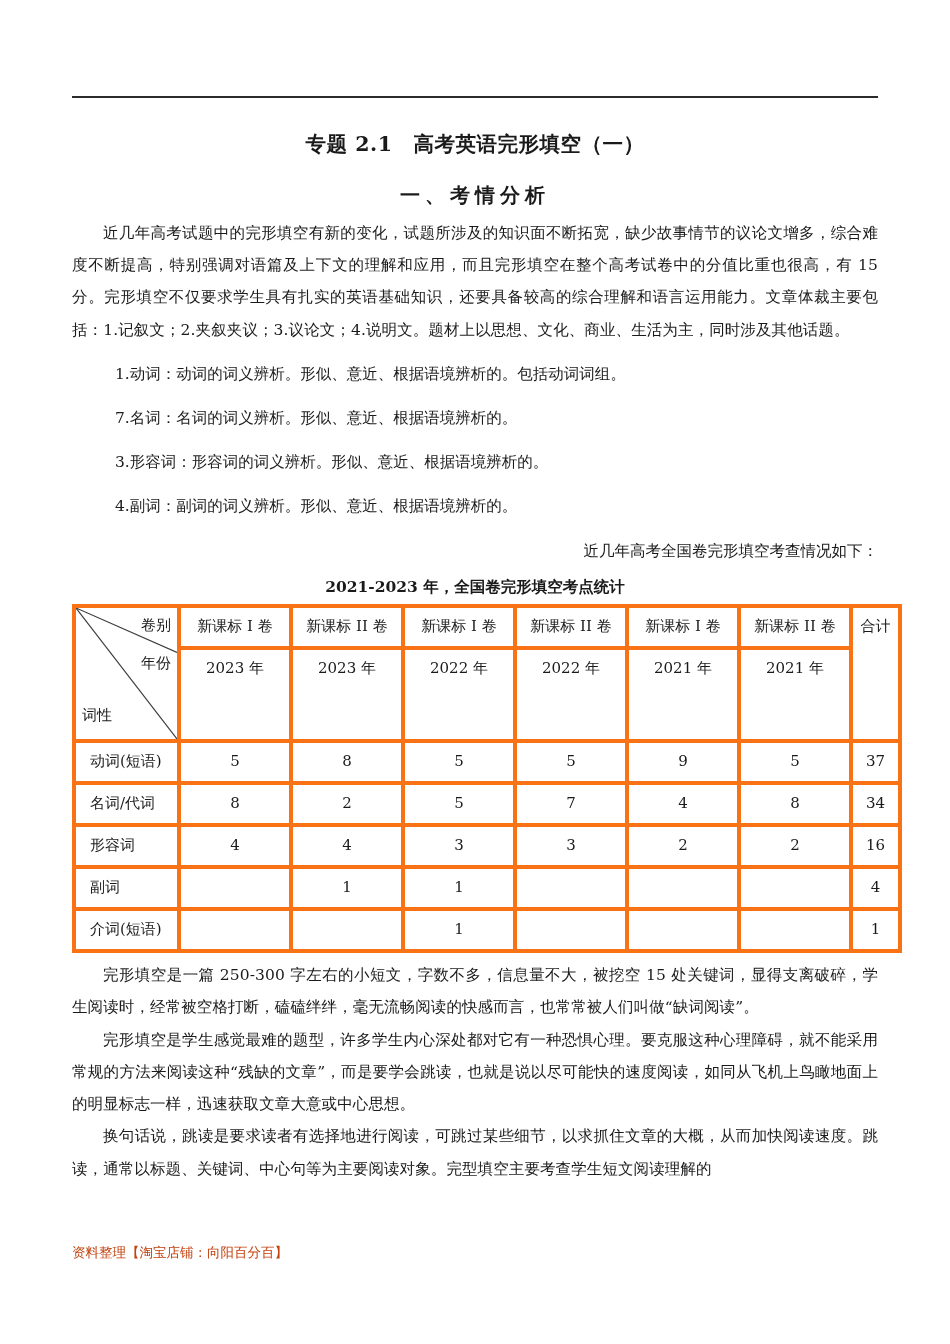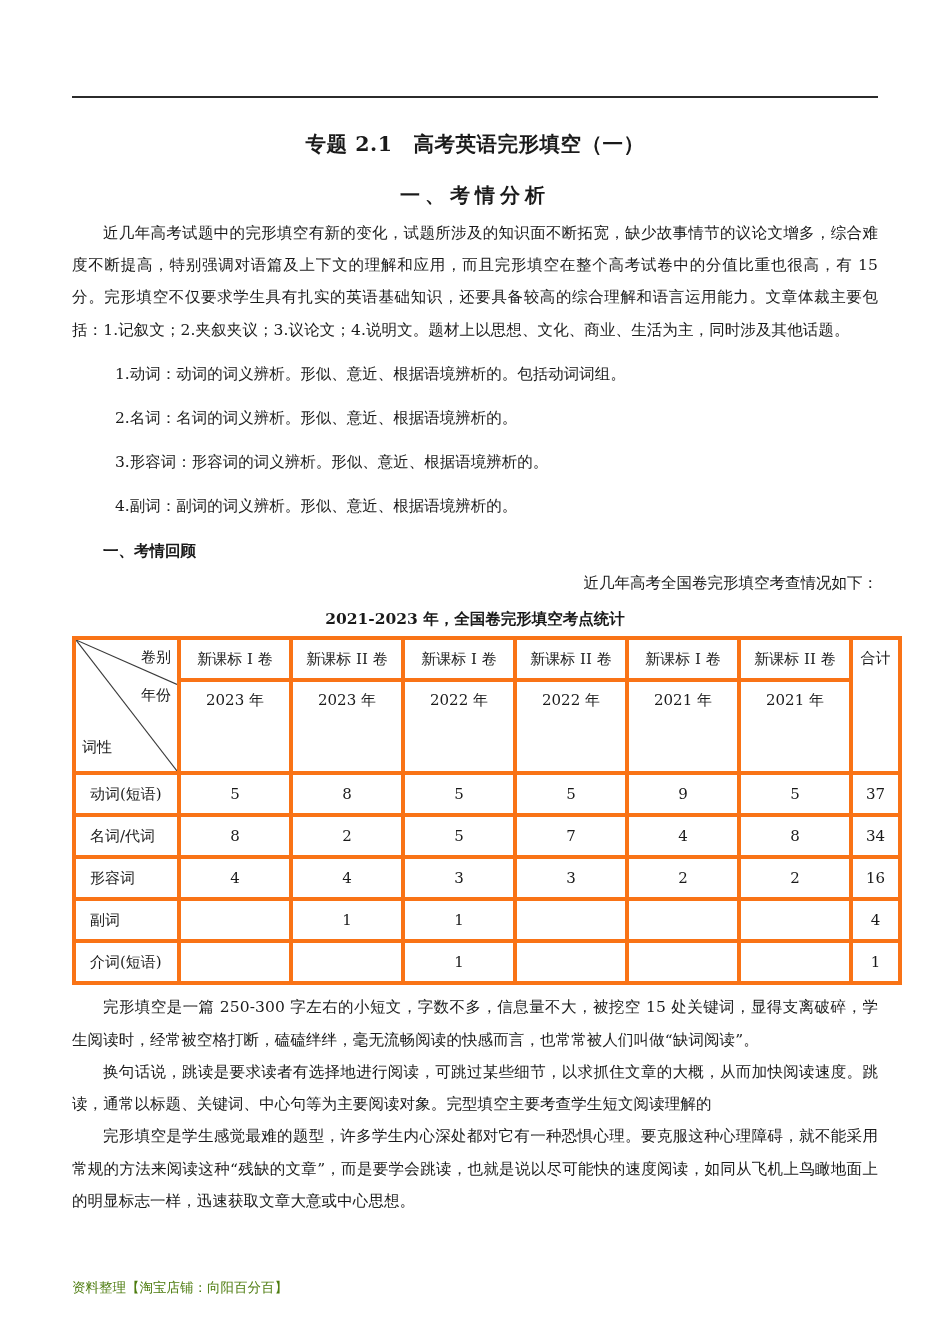--- a/index.html
+++ b/index.html
@@ -130,48 +130,47 @@
     white-space: nowrap;
     line-height: 1;
   }
   .corner .lbl-a { right: 6px; top: 10px; }
   .corner .lbl-b { right: 6px; top: 48px; }
   .corner .lbl-c { left: 6px; bottom: 16px; }
   .empty-tall { height: 80px !important; }
   .footer {
     position: absolute;
     left: 72px;
-    top: 1278px;
+    top: 1243px;
     font-size: 13.5px;
     line-height: 1.4;
-    color: #4d7c0f;
+    color: #c2410c;
     white-space: nowrap;
   }
 </style>
 </head>
 <body>
 
 <div class="page">
 
   <div class="header-rule"></div>
 
   <div class="content">
 
     <h1 class="doc-title">专题 2.1　高考英语完形填空（一）</h1>
 
     <h2 class="doc-subtitle">一、考情分析</h2>
 
     <p class="body-text">近几年高考试题中的完形填空有新的变化，试题所涉及的知识面不断拓宽，缺少故事情节的议论文增多，综合难度不断提高，特别强调对语篇及上下文的理解和应用，而且完形填空在整个高考试卷中的分值比重也很高，有 15 分。完形填空不仅要求学生具有扎实的英语基础知识，还要具备较高的综合理解和语言运用能力。文章体裁主要包括：1.记叙文；2.夹叙夹议；3.议论文；4.说明文。题材上以思想、文化、商业、生活为主，同时涉及其他话题。</p>
 
     <p class="list-line">1.动词：动词的词义辨析。形似、意近、根据语境辨析的。包括动词词组。</p>
-    <p class="list-line">2.名词：名词的词义辨析。形似、意近、根据语境辨析的。</p>
+    <p class="list-line">7.名词：名词的词义辨析。形似、意近、根据语境辨析的。</p>
     <p class="list-line">3.形容词：形容词的词义辨析。形似、意近、根据语境辨析的。</p>
     <p class="list-line">4.副词：副词的词义辨析。形似、意近、根据语境辨析的。</p>
 
-    <p class="section-head">一、考情回顾</p>
 
     <p class="plain-line">近几年高考全国卷完形填空考查情况如下：</p>
 
     <div class="table-caption">2021-2023 年，全国卷完形填空考点统计</div>
 
     <table class="stat-table">
       <colgroup>
         <col style="width:105px">
         <col style="width:112px">
         <col style="width:112px">
@@ -256,20 +255,20 @@
           <td>1</td>
           <td></td>
           <td></td>
           <td></td>
           <td>1</td>
         </tr>
       </tbody>
     </table>
 
     <p class="body-text">完形填空是一篇 250-300 字左右的小短文，字数不多，信息量不大，被挖空 15 处关键词，显得支离破碎，学生阅读时，经常被空格打断，磕磕绊绊，毫无流畅阅读的快感而言，也常常被人们叫做“缺词阅读”。</p>
+    <p class="body-text">完形填空是学生感觉最难的题型，许多学生内心深处都对它有一种恐惧心理。要克服这种心理障碍，就不能采用常规的方法来阅读这种“残缺的文章”，而是要学会跳读，也就是说以尽可能快的速度阅读，如同从飞机上鸟瞰地面上的明显标志一样，迅速获取文章大意或中心思想。</p>
     <p class="body-text">换句话说，跳读是要求读者有选择地进行阅读，可跳过某些细节，以求抓住文章的大概，从而加快阅读速度。跳读，通常以标题、关键词、中心句等为主要阅读对象。完型填空主要考查学生短文阅读理解的</p>
-    <p class="body-text">完形填空是学生感觉最难的题型，许多学生内心深处都对它有一种恐惧心理。要克服这种心理障碍，就不能采用常规的方法来阅读这种“残缺的文章”，而是要学会跳读，也就是说以尽可能快的速度阅读，如同从飞机上鸟瞰地面上的明显标志一样，迅速获取文章大意或中心思想。</p>
 
   </div>
 
   <div class="footer">资料整理【淘宝店铺：向阳百分百】</div>
 
 </div>
 
 </body></html>

